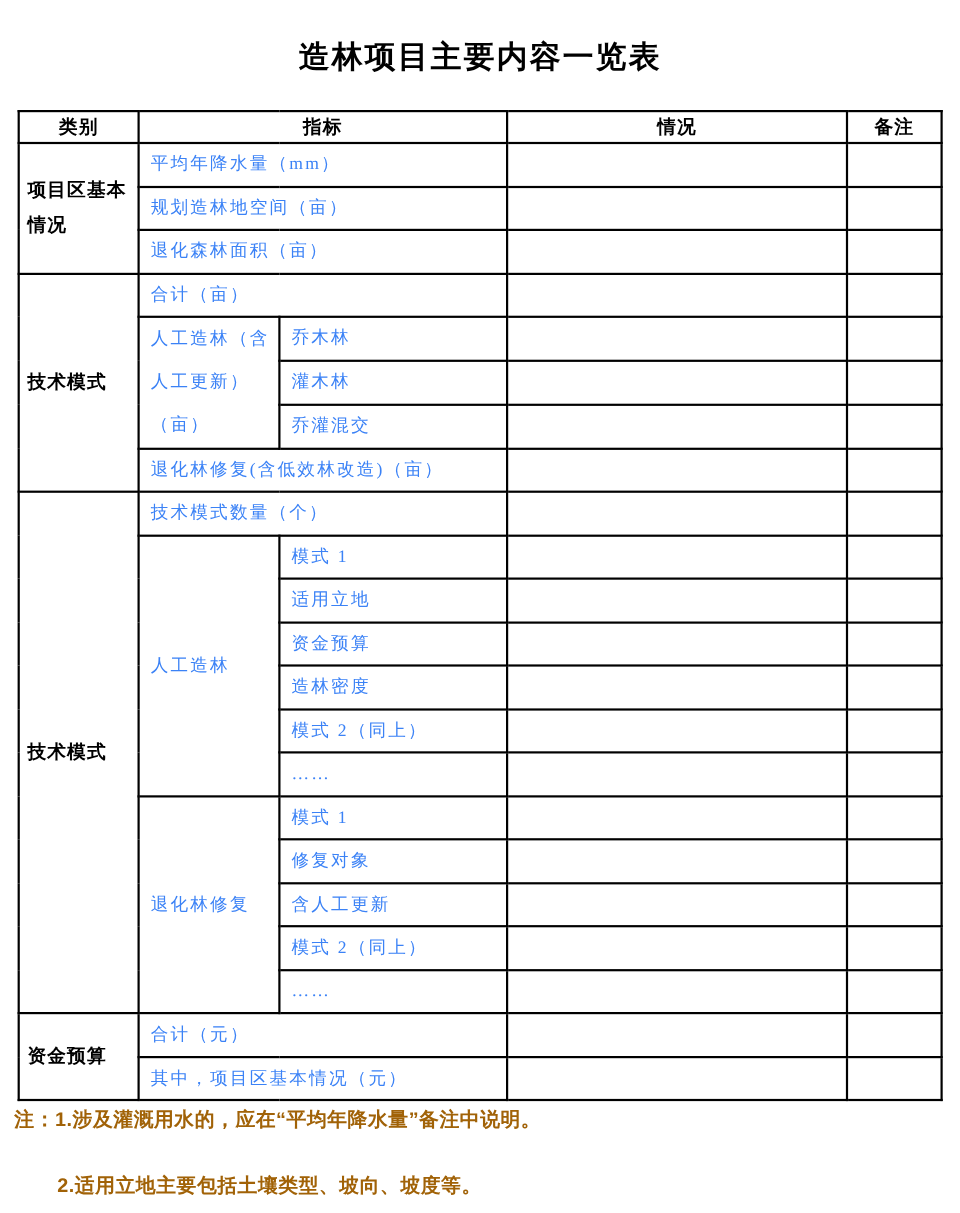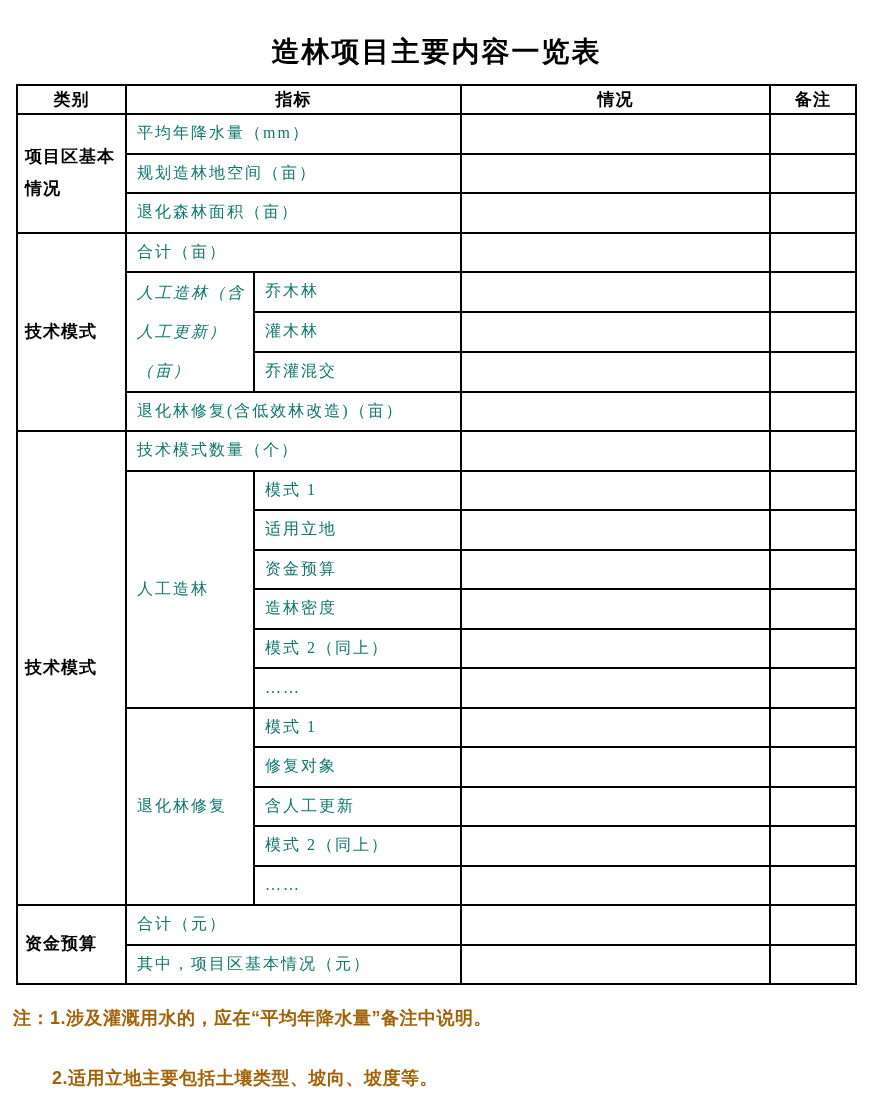--- a/index.html
+++ b/index.html
@@ -18,21 +18,21 @@
     left: 0; top: 33px; width: 873px;
     text-align: center;
     font-size: 28px;
     font-weight: bold;
     letter-spacing: 2px;
     color: #000000;
   }
 
   table.main-table {
     position: absolute;
-    left: 16px; top: 84px;
+    left: 16px; top: 100px;
     width: 839px;
     border-collapse: collapse;
     table-layout: fixed;
   }
   .main-table th, .main-table td {
     border: 2px solid #000000;
     padding: 0;
     vertical-align: middle;
     background: #ffffff;
     overflow: hidden;
@@ -55,23 +55,23 @@
     line-height: 1.9;
     color: #000000;
     border-radius: 24px;
   }
   td.ind, td.sub {
     font-family: "Liberation Serif", "DejaVu Serif", serif;
     font-size: 16px;
     letter-spacing: 2px;
     padding-left: 10px;
     padding-right: 4px;
-    color: #0f766e;
-  }
-  td.grp-tall { line-height: 2.45; padding-right: 6px; font-style: italic; }
+    color: #3b82f6;
+  }
+  td.grp-tall { line-height: 2.45; padding-right: 6px; }
 
   .notes { position: absolute; left: 0; top: 0; width: 873px; }
   .note {
     position: absolute;
     font-size: 18px;
     font-weight: bold;
     letter-spacing: 0.5px;
     color: #a16207;
     white-space: nowrap;
   }

